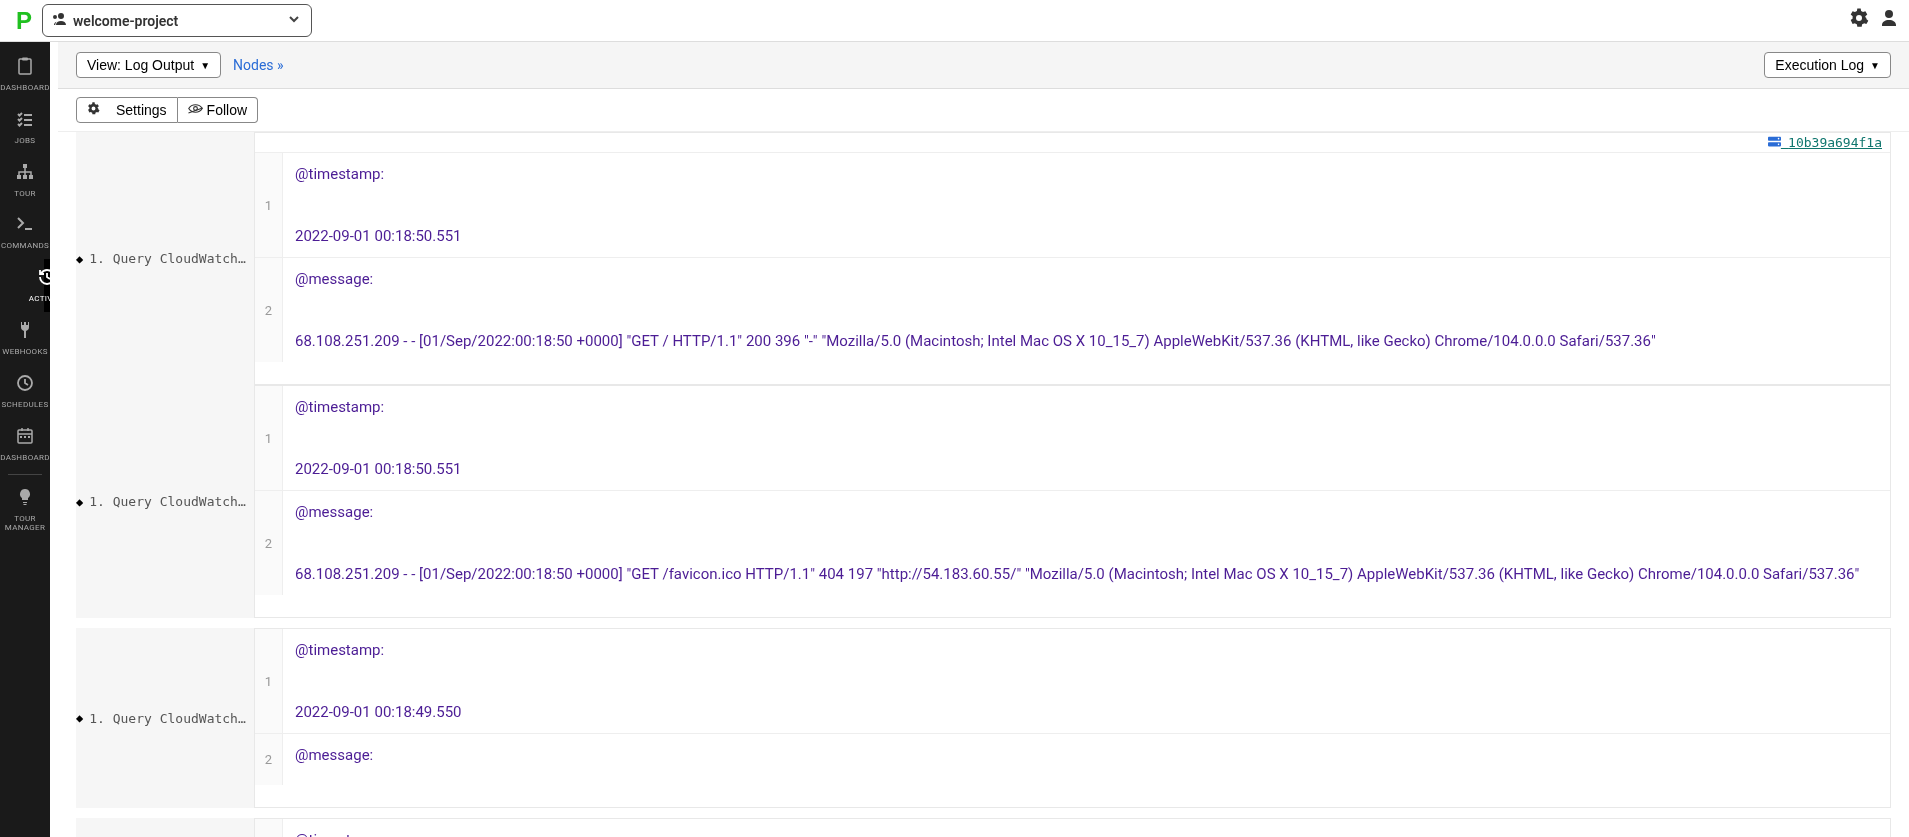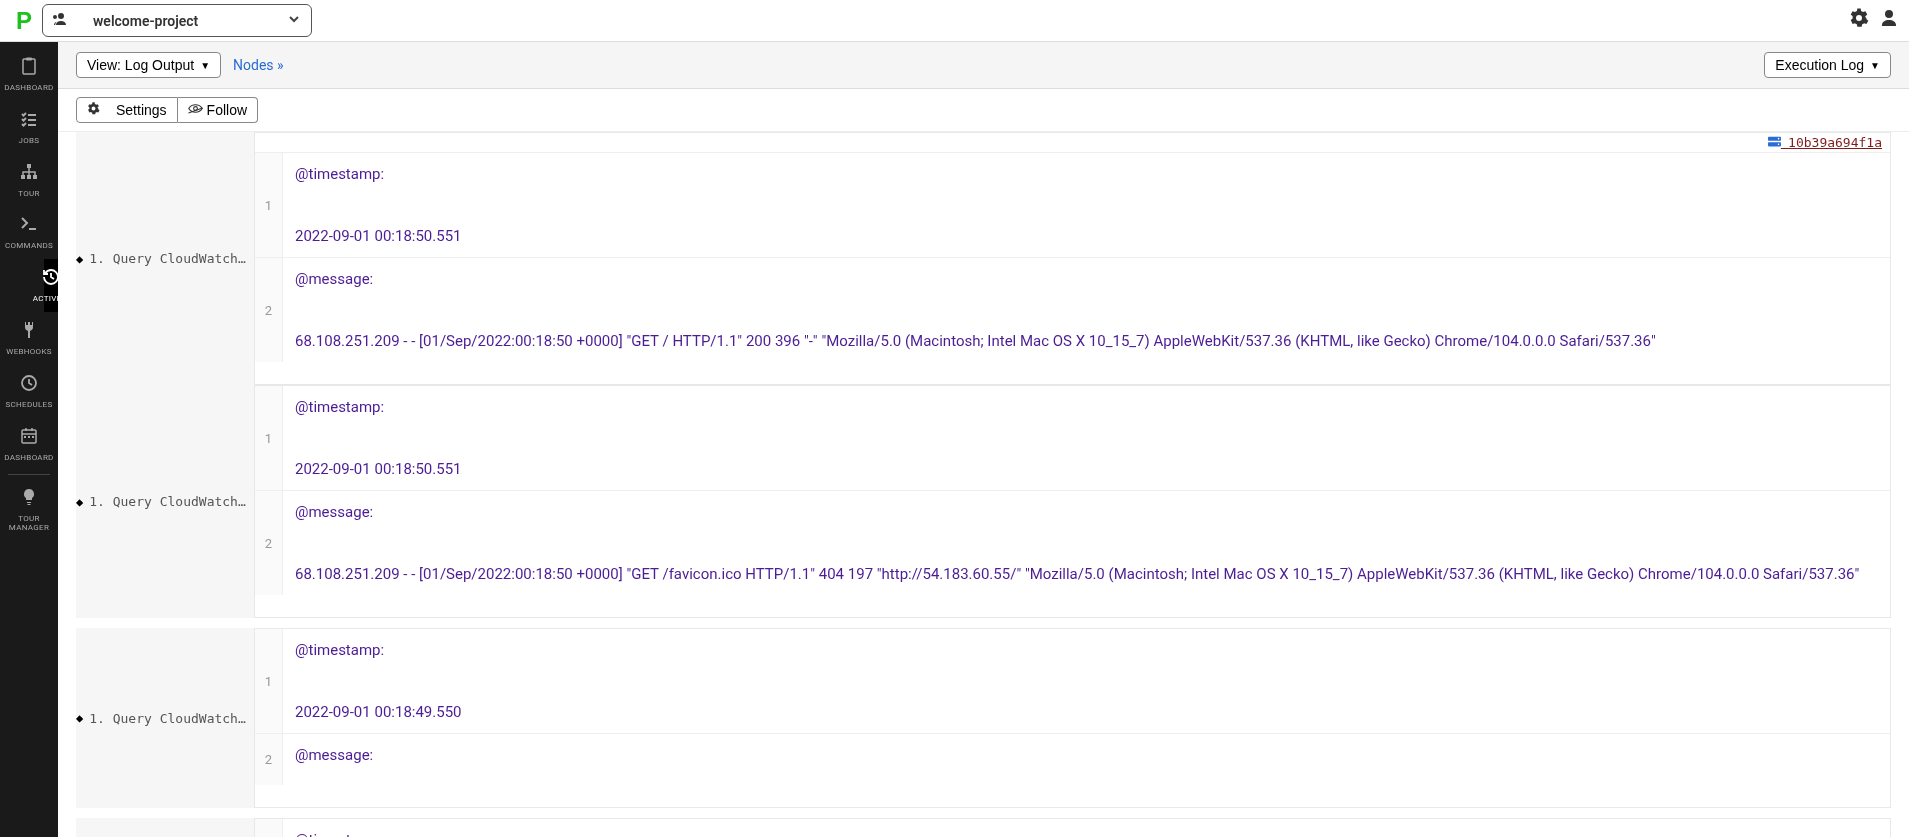--- a/index.html
+++ b/index.html
@@ -1,29 +1,29 @@
 <!DOCTYPE html>
 <html><head>
 <meta charset="utf-8">
 <style>
 * { margin: 0; padding: 0; box-sizing: border-box; }
 body { font-family: -apple-system, BlinkMacSystemFont, "Segoe UI", Roboto, Helvetica, Arial, sans-serif; font-size: 14px; color: #333; background: #fff; }
 
 .topbar { height: 42px; border-bottom: 1px solid #ddd; display: flex; align-items: center; padding: 0 10px; position: fixed; top: 0; left: 0; right: 0; background: #fff; z-index: 100; }
 .logo { font-size: 24px; font-weight: 700; color: #20c020; margin-right: 10px; margin-left: 6px; font-family: Arial, sans-serif; }
 .project-select { display: flex; align-items: center; border: 1px solid #555; border-radius: 6px; padding: 6px 10px; min-width: 270px; justify-content: space-between; cursor: pointer; }
-.project-select-left { display: flex; align-items: center; gap: 24px; }
+.project-select-left { display: flex; align-items: center; gap: 4px; }
 .project-icon { font-size: 14px; }
 .project-name { font-weight: 600; }
 .chevron { font-size: 16px; color: #555; }
 .topbar-spacer { flex: 1; }
 .topbar-actions { display: flex; gap: 10px; align-items: center; }
 .topbar-icon { font-size: 20px; color: #333; cursor: pointer; }
 
-.sidebar { position: fixed; top: 42px; left: 0; width: 58px; bottom: 0; background: #1a1a1a; color: #aaa; padding-top: 6px; z-index: 90; }
+.sidebar { position: fixed; top: 42px; left: 0; width: 50px; bottom: 0; background: #1a1a1a; color: #aaa; padding-top: 6px; z-index: 90; }
 .sidebar-item { display: flex; flex-direction: column; align-items: center; justify-content: center; padding: 8px 2px; cursor: pointer; text-align: center; }
 .sidebar-item.active { background: #000; color: #fff; margin-left: 44px; }
 .sidebar-icon { font-size: 20px; margin-bottom: 3px; }
 .sidebar-label { font-size: 8px; letter-spacing: 0.3px; line-height: 1.1; }
 .sidebar-sep { border-top: 1px solid #444; margin: 4px 8px; }
 
 .content { margin-left: 58px; margin-top: 42px; }
 
 .toolbar { background: #f5f5f5; border-bottom: 1px solid #ddd; padding: 10px 18px; display: flex; align-items: center; gap: 12px; }
 .btn { border: 1px solid #888; background: #fff; border-radius: 4px; padding: 4px 10px; font-size: 14px; cursor: pointer; display: inline-flex; align-items: center; gap: 4px; }
@@ -36,21 +36,21 @@
 .btn-group .btn { border-radius: 0; }
 .btn-group .btn:first-child { border-radius: 4px 0 0 4px; gap: 16px; }
 .btn-group .btn:last-child { border-radius: 0 4px 4px 0; border-left: none; }
 
 .log-area { padding: 0 18px; }
 .log-block { display: flex; border-bottom: 4px solid #fff; margin-bottom: 6px; }
 .log-step-col { width: 178px; flex-shrink: 0; padding: 6px 6px 6px 0; display: flex; align-items: center; gap: 6px; font-family: Menlo, Consolas, monospace; font-size: 13px; color: #555; white-space: nowrap; overflow: hidden; background: #f6f6f6; }
 .step-diamond { font-size: 12px; color: #000; flex-shrink: 0; }
 .log-body { flex: 1; background: #fff; border: 1px solid #e8e8e8; }
 .log-node-link { text-align: right; padding: 2px 8px; font-family: Menlo, Consolas, monospace; font-size: 13px; }
-.log-node-link a { color: #7f1d1d; text-decoration: underline; cursor: pointer; }
+.log-node-link a { color: #0f766e; text-decoration: underline; cursor: pointer; }
 .node-icon { font-size: 12px; }
 .log-row { display: flex; border-top: 1px solid #eee; }
 .log-row:first-child { border-top: none; }
 .log-lineno { width: 28px; text-align: center; color: #999; font-size: 13px; padding: 18px 4px; border-right: 1px solid #eee; background: #fafafa; flex-shrink: 0; display: flex; align-items: center; justify-content: center; }
 .log-text { padding: 10px 12px; font-size: 15px; color: #4c1d95; line-height: 1.5; }
 .log-key { display: block; }
 .log-val { display: block; margin-top: 39px; }
 .log-spacer { height: 22px; background: #fff; }
 .first-block-wrap { display: flex; }
 .first-step-col { background: #f6f6f6; width: 178px; flex-shrink: 0; display: flex; flex-direction: column; justify-content: center; padding-left: 0; }

